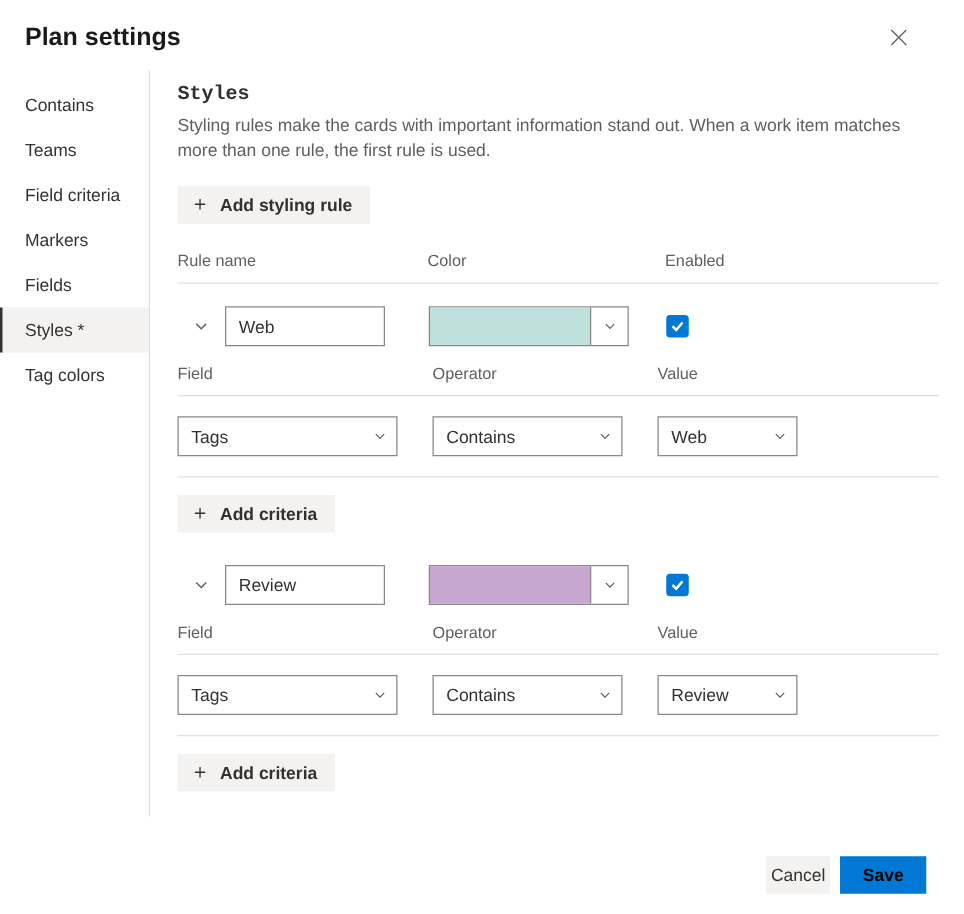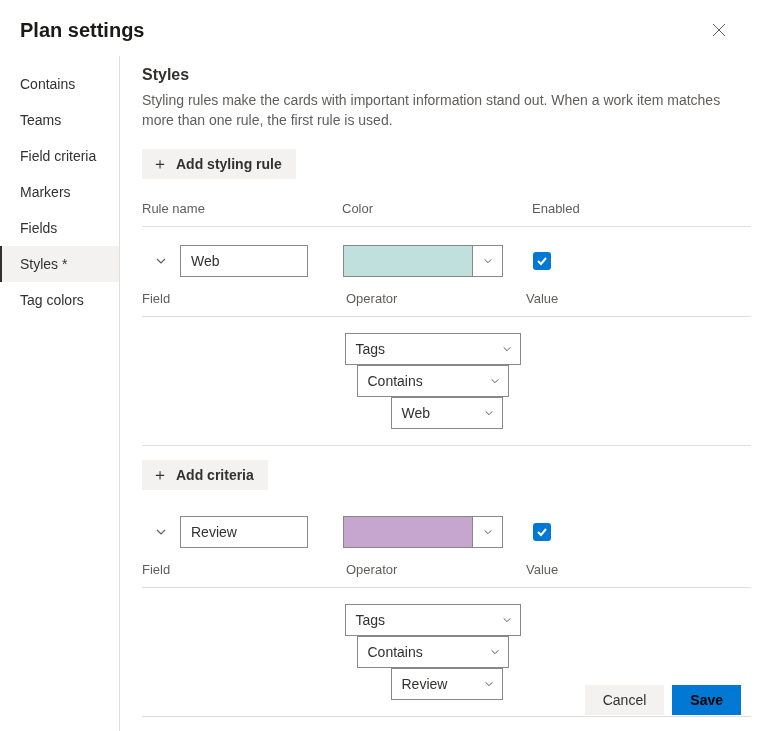--- a/index.html
+++ b/index.html
@@ -56,20 +56,21 @@
     }
     .content {
       flex: 1;
       padding: 10px 20px 0 22px;
     }
     .section-title {
       font-size: 16px;
       font-weight: 600;
       color: #323130;
       margin-bottom: 6px;
+      font-family: Liberation Mono, monospace;
     }
     .section-desc {
       font-size: 14px;
       color: #605e5c;
       line-height: 1.45;
       margin-bottom: 18px;
     }
     .btn-secondary {
       display: inline-flex;
       align-items: center;
@@ -166,21 +167,20 @@
       color: #605e5c;
       font-size: 13px;
       margin-bottom: 10px;
     }
     .criteria-labels .c-field { width: 204px; }
     .criteria-labels .c-op { width: 180px; }
     .criteria-row {
       display: flex;
       align-items: center;
       padding: 16px 0;
-      flex-direction: column;
     }
     .select-box {
       display: flex;
       align-items: center;
       justify-content: space-between;
       height: 32px;
       border: 1px solid #8a8886;
       padding: 0 8px 0 10px;
       font-size: 14px;
       cursor: pointer;
@@ -195,21 +195,21 @@
     .footer {
       position: absolute;
       bottom: 16px;
       right: 30px;
       display: flex;
       gap: 8px;
     }
     .btn-cancel {
       background: #f3f2f1;
       border: none;
-      padding: 7px 18px;
+      padding: 7px 4px;
       font-size: 14px;
       font-family: inherit;
       cursor: pointer;
       color: #323130;
     }
     .btn-save {
       background: #0078d4;
       border: none;
       padding: 7px 18px;
       font-size: 14px;

